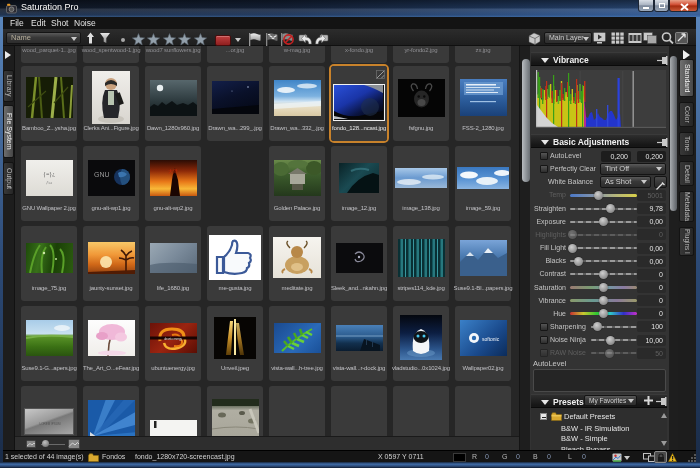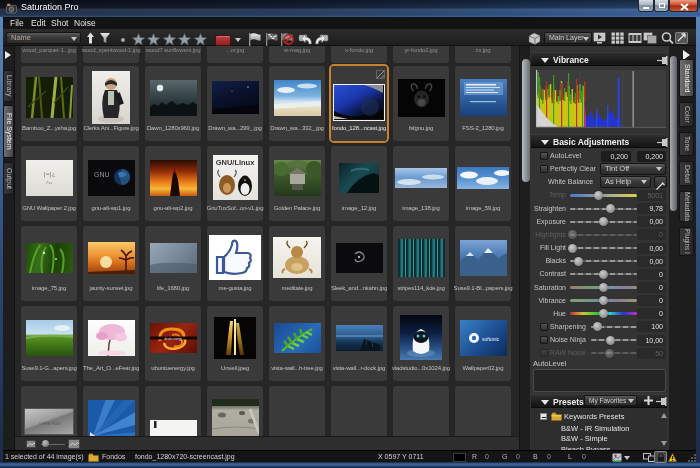--- a/index.html
+++ b/index.html
@@ -302,33 +302,20 @@
           <path d="M30 13 Q34 10 39 14 Q36 18 31 17 Z" fill="#3a74ae"></path>
         </svg></div>
       <div class="lbl" style="color:#c2c2c6">gnu-alt-wp1.jpg</div>
     </div>
     <div class="cell" style="left:130px;top:100px;">
       <div class="thumb" style="left:4.5px;top:13.5px;width:47px;height:36px;background:linear-gradient(180deg,#2a0c04 0%,#8a2808 30%,#e87818 60%,#f8b838 80%,#c85810 100%);"><svg width="47" height="36">
           <path d="M20 36 L22 20 Q23 12 25 8 Q26 14 28 20 L30 36 Z" fill="#1a0602"></path>
           <text x="23" y="13" font-size="5" fill="#c02808" text-anchor="middle">大衆</text>
         </svg></div>
       <div class="lbl" style="color:#c2c2c6">gnu-alt-wp2.jpg</div>
-    </div>
-    <div class="cell" style="left:192px;top:100px;">
-      <div class="thumb" style="left:5.5px;top:9.0px;width:45px;height:45px;background:linear-gradient(180deg,#f4f3f0,#e4e2dc);"><svg width="45" height="45">
-          <text x="22" y="10" font-size="7.5" fill="#333" text-anchor="middle" font-weight="bold" font-family="Liberation Sans">GNU/LInux</text>
-          <ellipse cx="14" cy="30" rx="8" ry="10" fill="#8a5a28"></ellipse>
-          <ellipse cx="14" cy="33" rx="4" ry="5" fill="#c89858"></ellipse>
-          <path d="M7 22 Q3 17 6 15 M21 22 Q25 17 22 15" stroke="#555" stroke-width="1.2" fill="none"></path>
-          <ellipse cx="32" cy="31" rx="7" ry="10" fill="#101010"></ellipse>
-          <ellipse cx="32" cy="34" rx="4.5" ry="6" fill="#f0f0f0"></ellipse>
-          <circle cx="32" cy="24" r="3.5" fill="#101010"></circle>
-          <path d="M30.5 24.5 L33.5 24.5 L32 26.5 Z" fill="#e8a020"></path>
-        </svg></div>
-      <div class="lbl" style="color:#c2c2c6">GnuTuxSof...on-v1.jpg</div>
     </div>
     <div class="cell" style="left:254px;top:100px;">
       <div class="thumb" style="left:4.5px;top:13.5px;width:47px;height:36px;background:linear-gradient(180deg,#6a8a4a 0%,#3c5c2c 40%,#24381c 100%);"><svg width="47" height="36">
           <rect x="16" y="14" width="15" height="10" fill="#a8a89a"></rect>
           <path d="M14 14 L23.5 8 L33 14 Z" fill="#78786a"></path>
           <rect x="18" y="24" width="11" height="6" fill="#585848"></rect>
           <ellipse cx="7" cy="9" rx="8" ry="7" fill="#4a6a34"></ellipse>
           <ellipse cx="40" cy="8" rx="8" ry="7" fill="#3c5828"></ellipse>
           <ellipse cx="24" cy="4" rx="10" ry="4" fill="#54743c"></ellipse>
         </svg></div>
@@ -624,21 +611,21 @@
   </div>
 <div class="chk" style="left:540px;top:152.0px;"></div>
 <div class="abs" style="left:550px;top:151.0px;font-size:7px;height:10px;line-height:10px;color:#c6c6c6;">AutoLevel</div>
 <div class="valbox" style="left:601px;top:150.5px;width:30px;background:#1d1d1d;">0,200</div>
 <div class="valbox" style="left:637px;top:150.5px;background:#1d1d1d;">0,200</div>
 <div class="chk" style="left:540px;top:165.15px;"></div>
 <div class="abs" style="left:550px;top:164.15px;font-size:7px;height:10px;line-height:10px;color:#c6c6c6;">Perfectly Clear</div>
 <div class="ddl" style="left:600px;top:163.2px;width:66px;">Tint Off</div>
 <div class="ddlarrow" style="left:656px;top:167.2px;"></div>
 <div class="abs" style="left:548px;top:177.3px;font-size:7px;height:10px;line-height:10px;color:#c6c6c6;">White Balance</div>
-<div class="ddl" style="left:600px;top:176.3px;width:51px;">As Help</div>
+<div class="ddl" style="left:600px;top:176.3px;width:51px;">As Shot</div>
 <div class="ddlarrow" style="left:641px;top:180.3px;"></div>
 <div class="abs" style="left:654px;top:176.3px;width:13px;height:12px;background:linear-gradient(180deg,#4a4a4a,#2a2a2a);border:1px solid #141414;border-radius:2px;"><svg width="11" height="10" viewBox="0 0 11 10">
       <path d="M1.5 8.5 L6 4 M6 4 L7.5 2.5 M7 1.5 L9.5 4" stroke="#e0e0e0" stroke-width="1.3" fill="none"></path>
     </svg></div>
 <div class="rowlbl" style="left:504px;top:190.45px;color:#5f5f5f;">Temp</div>
 <div class="abs" style="left:570px;top:193.95px;width:67px;height:3px;border-radius:1.5px;background:linear-gradient(90deg,#4a78c8 0%,#8a98a8 40%,#b8b878 70%,#d8d048 100%);"></div>
 <div class="knob" style="left:593.5px;top:190.95px;"></div>
 <div class="valbox" style="left:637px;top:189.95px;background:#2a2a2a;color:#606060;">5001</div>
 <div class="rowlbl" style="left:504px;top:203.6px;color:#c6c6c6;">Straighten</div>
 <div class="abs" style="left:570px;top:207.6px;width:67px;height:2px;background:repeating-linear-gradient(90deg,#9a9a9a 0 5px,#5a5a5a 5px 8px);border-radius:1px;"></div>
@@ -708,21 +695,21 @@
     <rect x="9" y="0" width="1.5" height="9" fill="#c8c8c8"></rect>
   </svg>
 <div class="abs" style="left:531px;top:408px;width:136px;height:42px;background:#2e2e2e;overflow:hidden;">
  <div class="abs" style="left:9px;top:5.3px;width:7px;height:7px;background:#e8e8e8;border:1px solid #888;">
       <div class="abs" style="left:1px;top:2.4px;width:3.5px;height:1.2px;background:#222;"></div>
     </div>
  <svg class="abs" style="left:20px;top:4px" width="11" height="9">
       <path d="M0.5 2.5 L0.5 8.5 L10.5 8.5 L10.5 2.5 L5.5 2.5 L4.5 0.8 L1.5 0.8 Z" fill="#d8a830" stroke="#8a6a10" stroke-width="0.6"></path>
       <path d="M0.5 3.8 L10.5 3.8" stroke="#f0cc60" stroke-width="1.2"></path>
     </svg>
- <div class="abs" style="left:33px;top:4px;font-size:7.5px;color:#e4e4e4;">Keywords Presets</div>
+ <div class="abs" style="left:33px;top:4px;font-size:7.5px;color:#e4e4e4;">Default Presets</div>
  <div class="abs" style="left:30px;top:15.6px;font-size:7.5px;color:#e4e4e4;">B&amp;W - IR Simulation</div>
  <div class="abs" style="left:30px;top:26px;font-size:7.5px;color:#e4e4e4;">B&amp;W - Simple</div>
  <div class="abs" style="left:30px;top:37.4px;font-size:7.5px;color:#e4e4e4;">Bleach Bypass</div>
  <div class="abs" style="left:130px;top:5px;width:0;height:0;border-left:3.5px solid transparent;border-right:3.5px solid transparent;border-bottom:5px solid #9a9a9a;"></div>
  <div class="abs" style="left:130px;top:33px;width:0;height:0;border-left:3.5px solid transparent;border-right:3.5px solid transparent;border-top:5px solid #9a9a9a;"></div>
 </div>
 
 <div class="abs" style="left:669px;top:46px;width:9px;height:404px;background:#1e1e1e;">
  <div class="abs" style="left:1px;top:10px;width:7px;height:155px;border-radius:3.5px;background:linear-gradient(90deg,#a8acb0,#7a7e83 60%,#5a5e63);"></div>
 </div>

